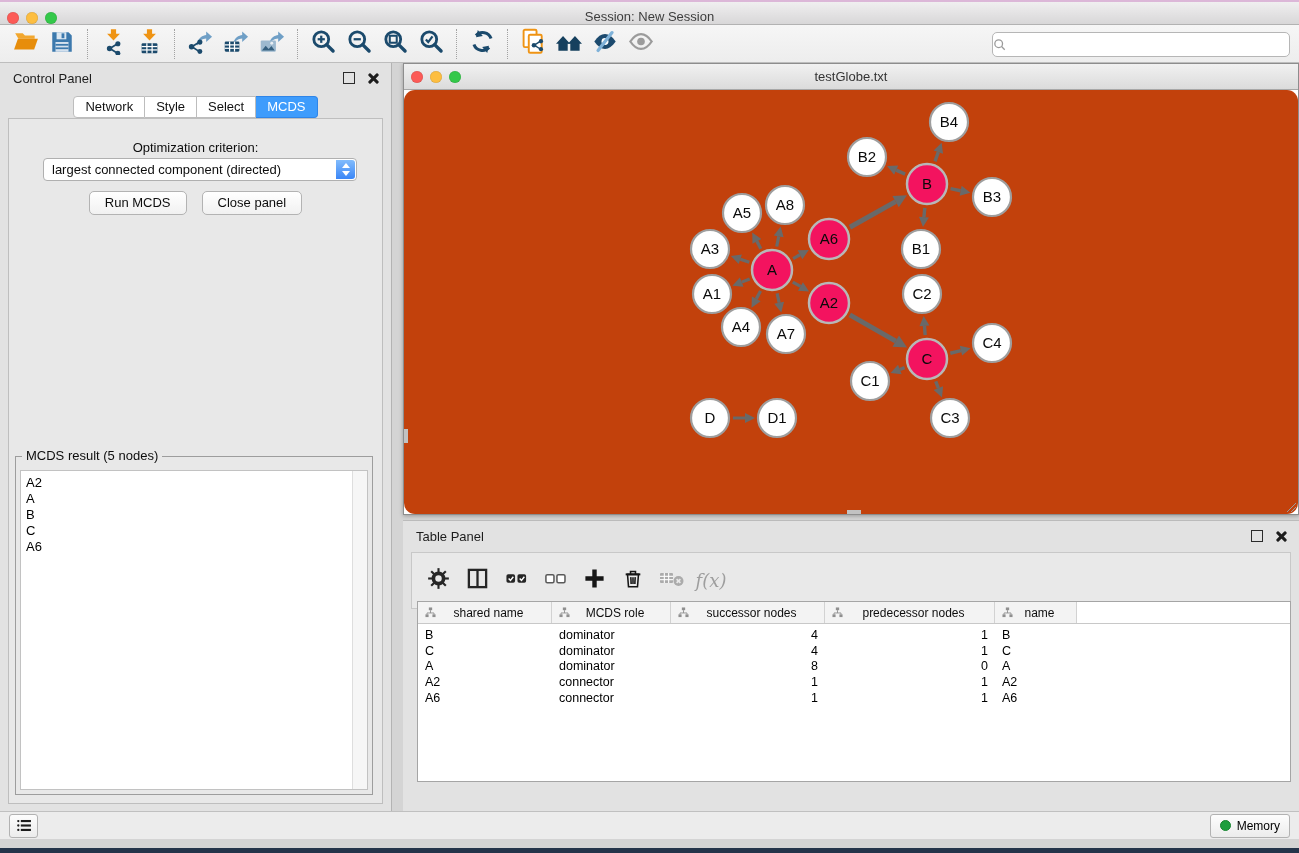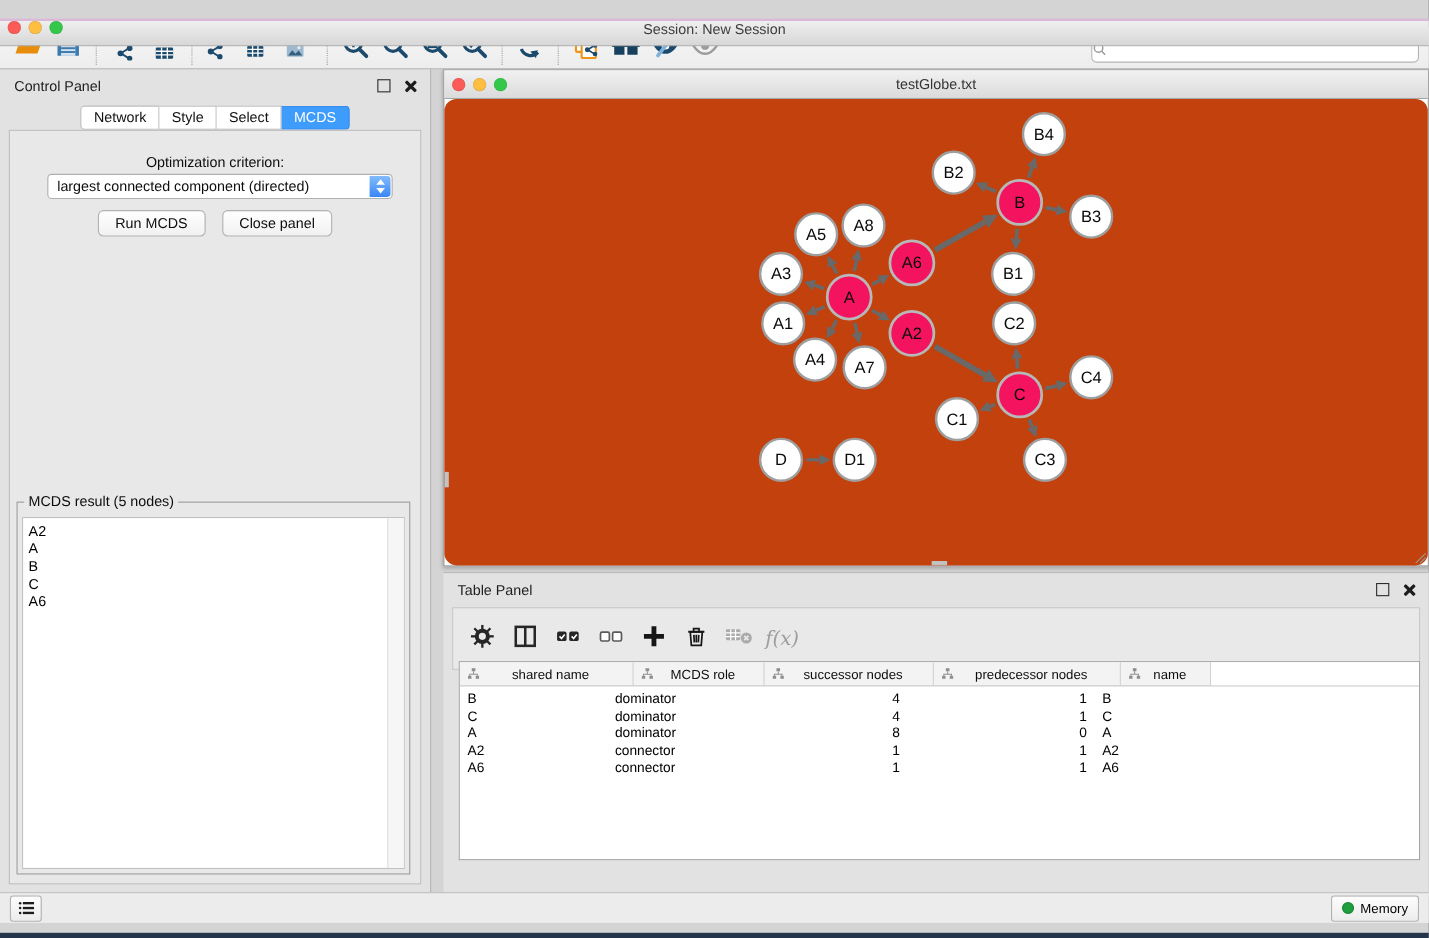--- a/index.html
+++ b/index.html
@@ -2,21 +2,21 @@
 <html><head>
 <meta charset="utf-8">
 <style>
   html,body{margin:0;padding:0;background:#333;}
   #app{position:relative;width:1299px;height:853px;background:#d4d4d4;
        font-family:"Liberation Sans",sans-serif;overflow:hidden;-webkit-font-smoothing:antialiased;}
 
   
   .titlebar{position:absolute;left:0;top:0;right:0;height:22px;
     background:linear-gradient(#f0eff0,#d8d7d8);border-top:2px solid #dcb7d8;
-    border-bottom:1px solid #b2b2b2;display:flex;align-items:flex-start;z-index:30;margin-top:17px;}
+    border-bottom:1px solid #b2b2b2;display:flex;align-items:flex-end;z-index:30;}
   .tl{width:12px;height:12px;border-radius:50%;margin-left:7px;box-shadow:inset 0 0 1px rgba(0,0,0,.35);}
   .tl.red{background:#fc5b57}.tl.yellow{background:#fdbe41}.tl.green{background:#34c84a}
   .tb-title{position:absolute;left:0;right:0;text-align:center;font-size:13px;color:#3d3d3d;pointer-events:none;}
 
   
   .toolbar{position:absolute;left:0;top:25px;right:0;height:37px;
     background:linear-gradient(#f6f6f6,#ededed);border-bottom:1px solid #bdbdbd;
     display:flex;align-items:center;padding-left:8px;z-index:25;}
   .tb-btn{width:36px;height:32px;display:flex;align-items:center;justify-content:center;flex:0 0 auto;}
   .tb-sep{width:0;height:30px;border-left:1px dotted #a2a2a2;margin:0 7px;flex:0 0 auto;}
@@ -546,21 +546,21 @@
               <circle cx="19.5" cy="13" r="5" fill="#ababab"></circle>
               <path d="M17.6 11.1l3.8 3.8M21.4 11.1l-3.8 3.8" stroke="#e9e9e9" stroke-width="1.6"></path>
             </svg></span>
         </div>
         <div class="tp-tool">
           <span class="fx">f(x)</span>
         </div>
       </div>
     <div class="tp-table">
       <div class="tbl-head" id="tbl-head">
-          <div class="th" style="width: 158px; justify-content: space-between;">
+          <div class="th" style="width: 134px; justify-content: space-between;">
             <span style="display:flex">
               <svg width="11" height="11" viewBox="0 0 12 12">
                 <g fill="#8f8f8f">
                   <rect x="4.2" y="0.5" width="3.6" height="3"></rect>
                   <rect x="0.5" y="8" width="3.4" height="3"></rect>
                   <rect x="8.1" y="8" width="3.4" height="3"></rect>
                 </g>
                 <path d="M6 3.5v3M2.2 8V6.5h7.6V8" stroke="#8f8f8f" fill="none" stroke-width="1"></path>
               </svg>
             </span>

